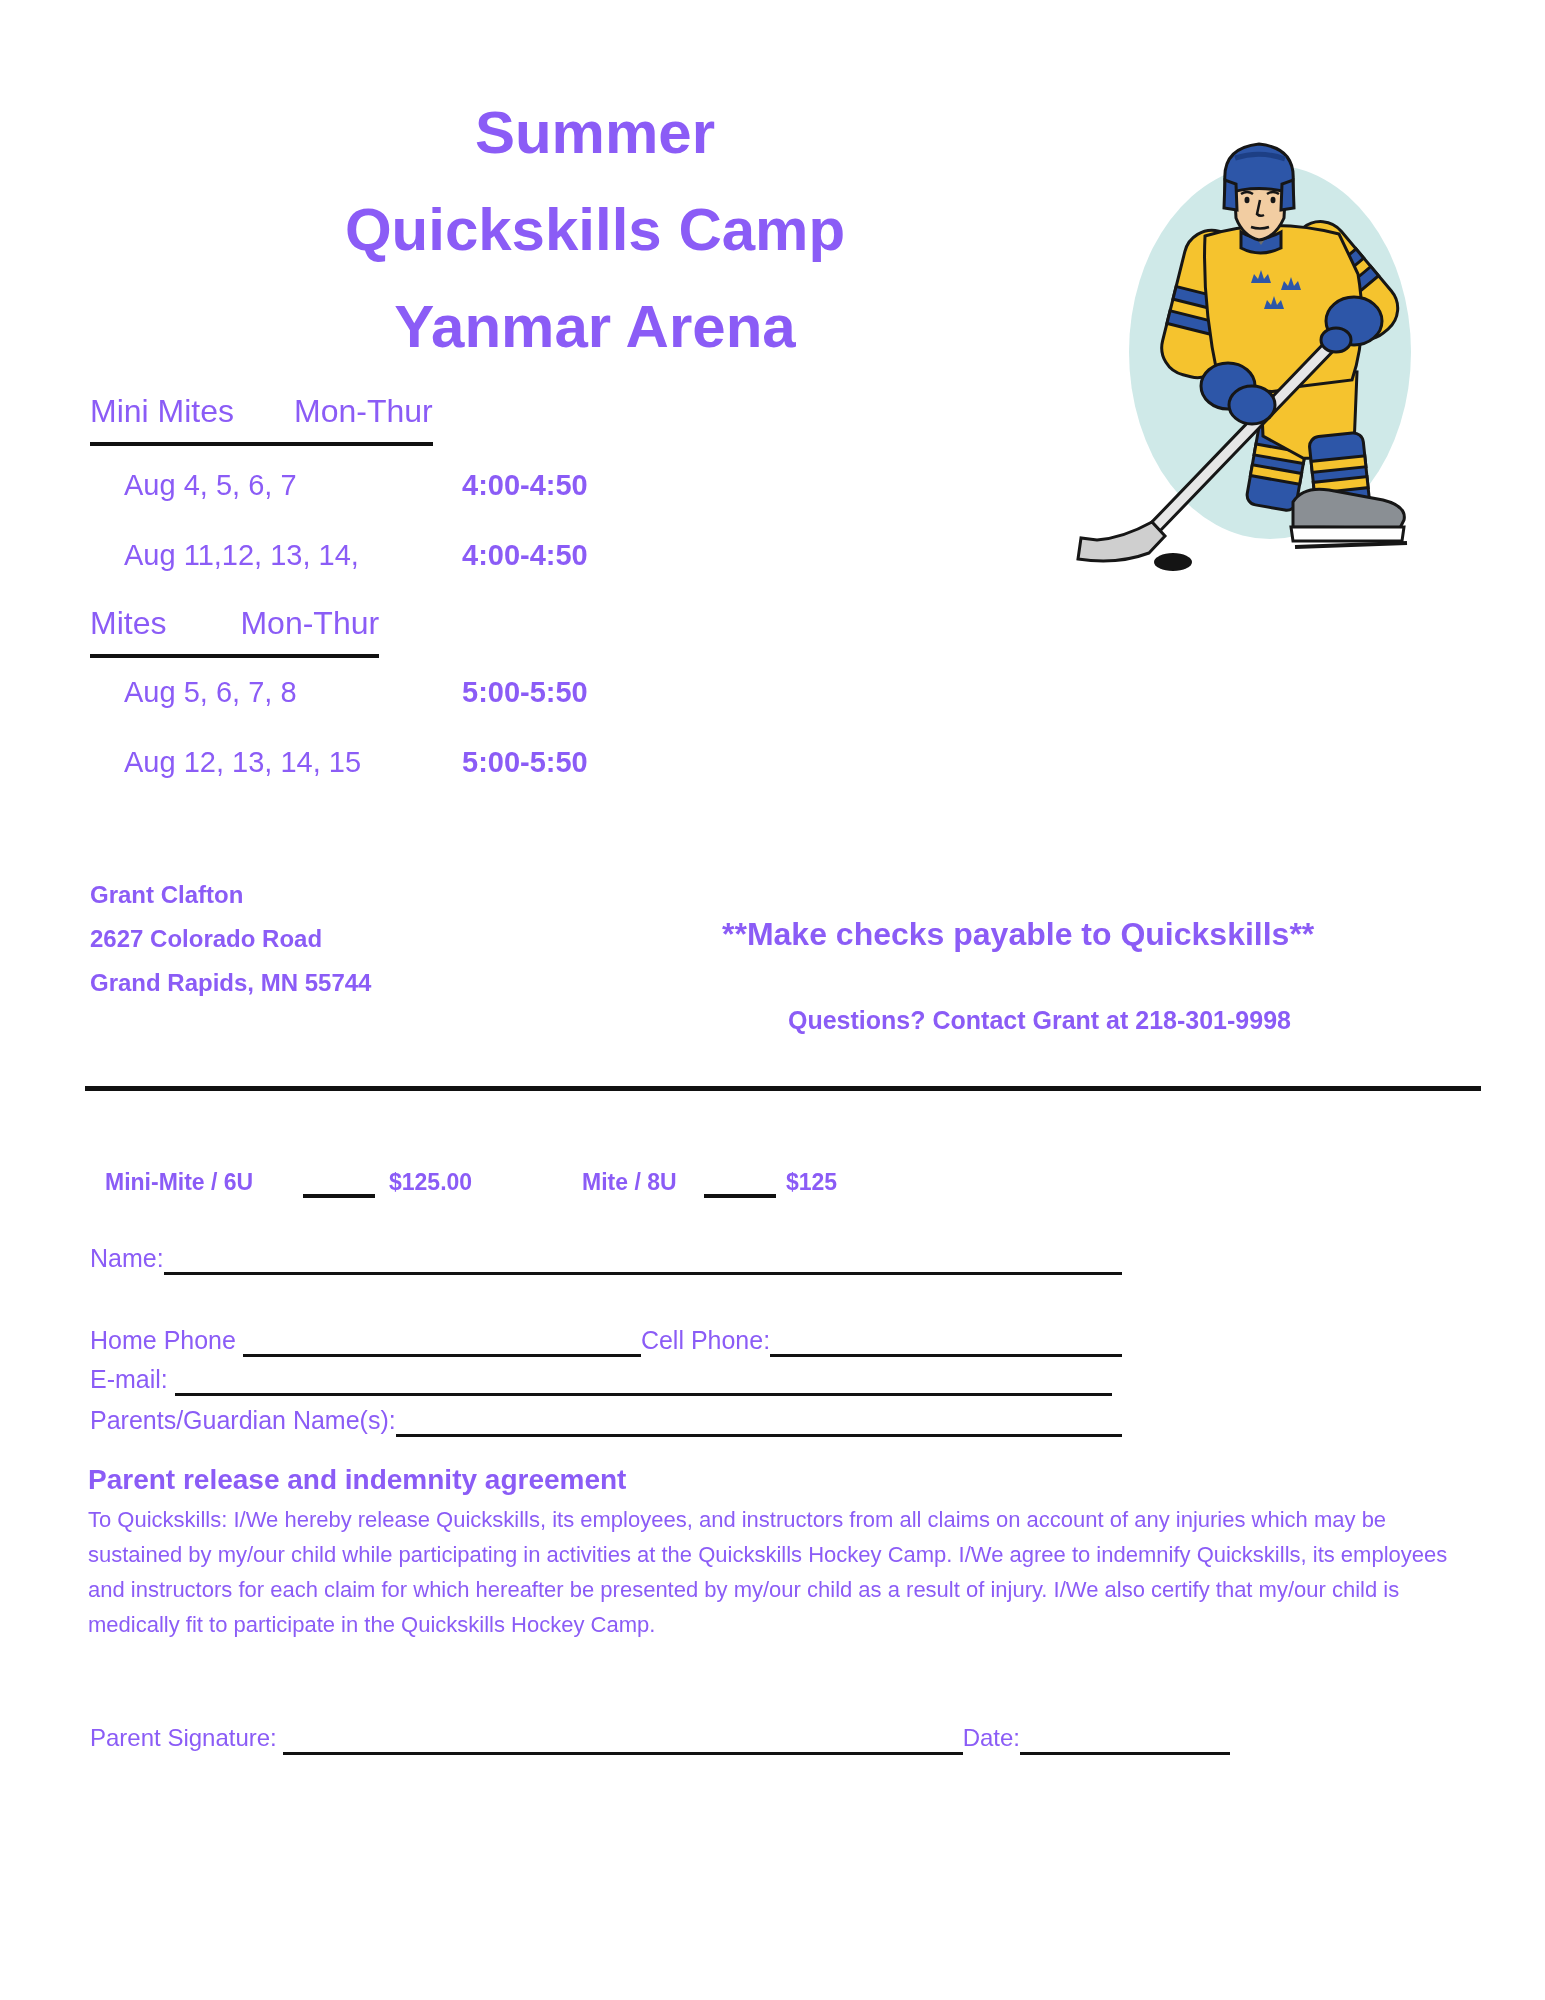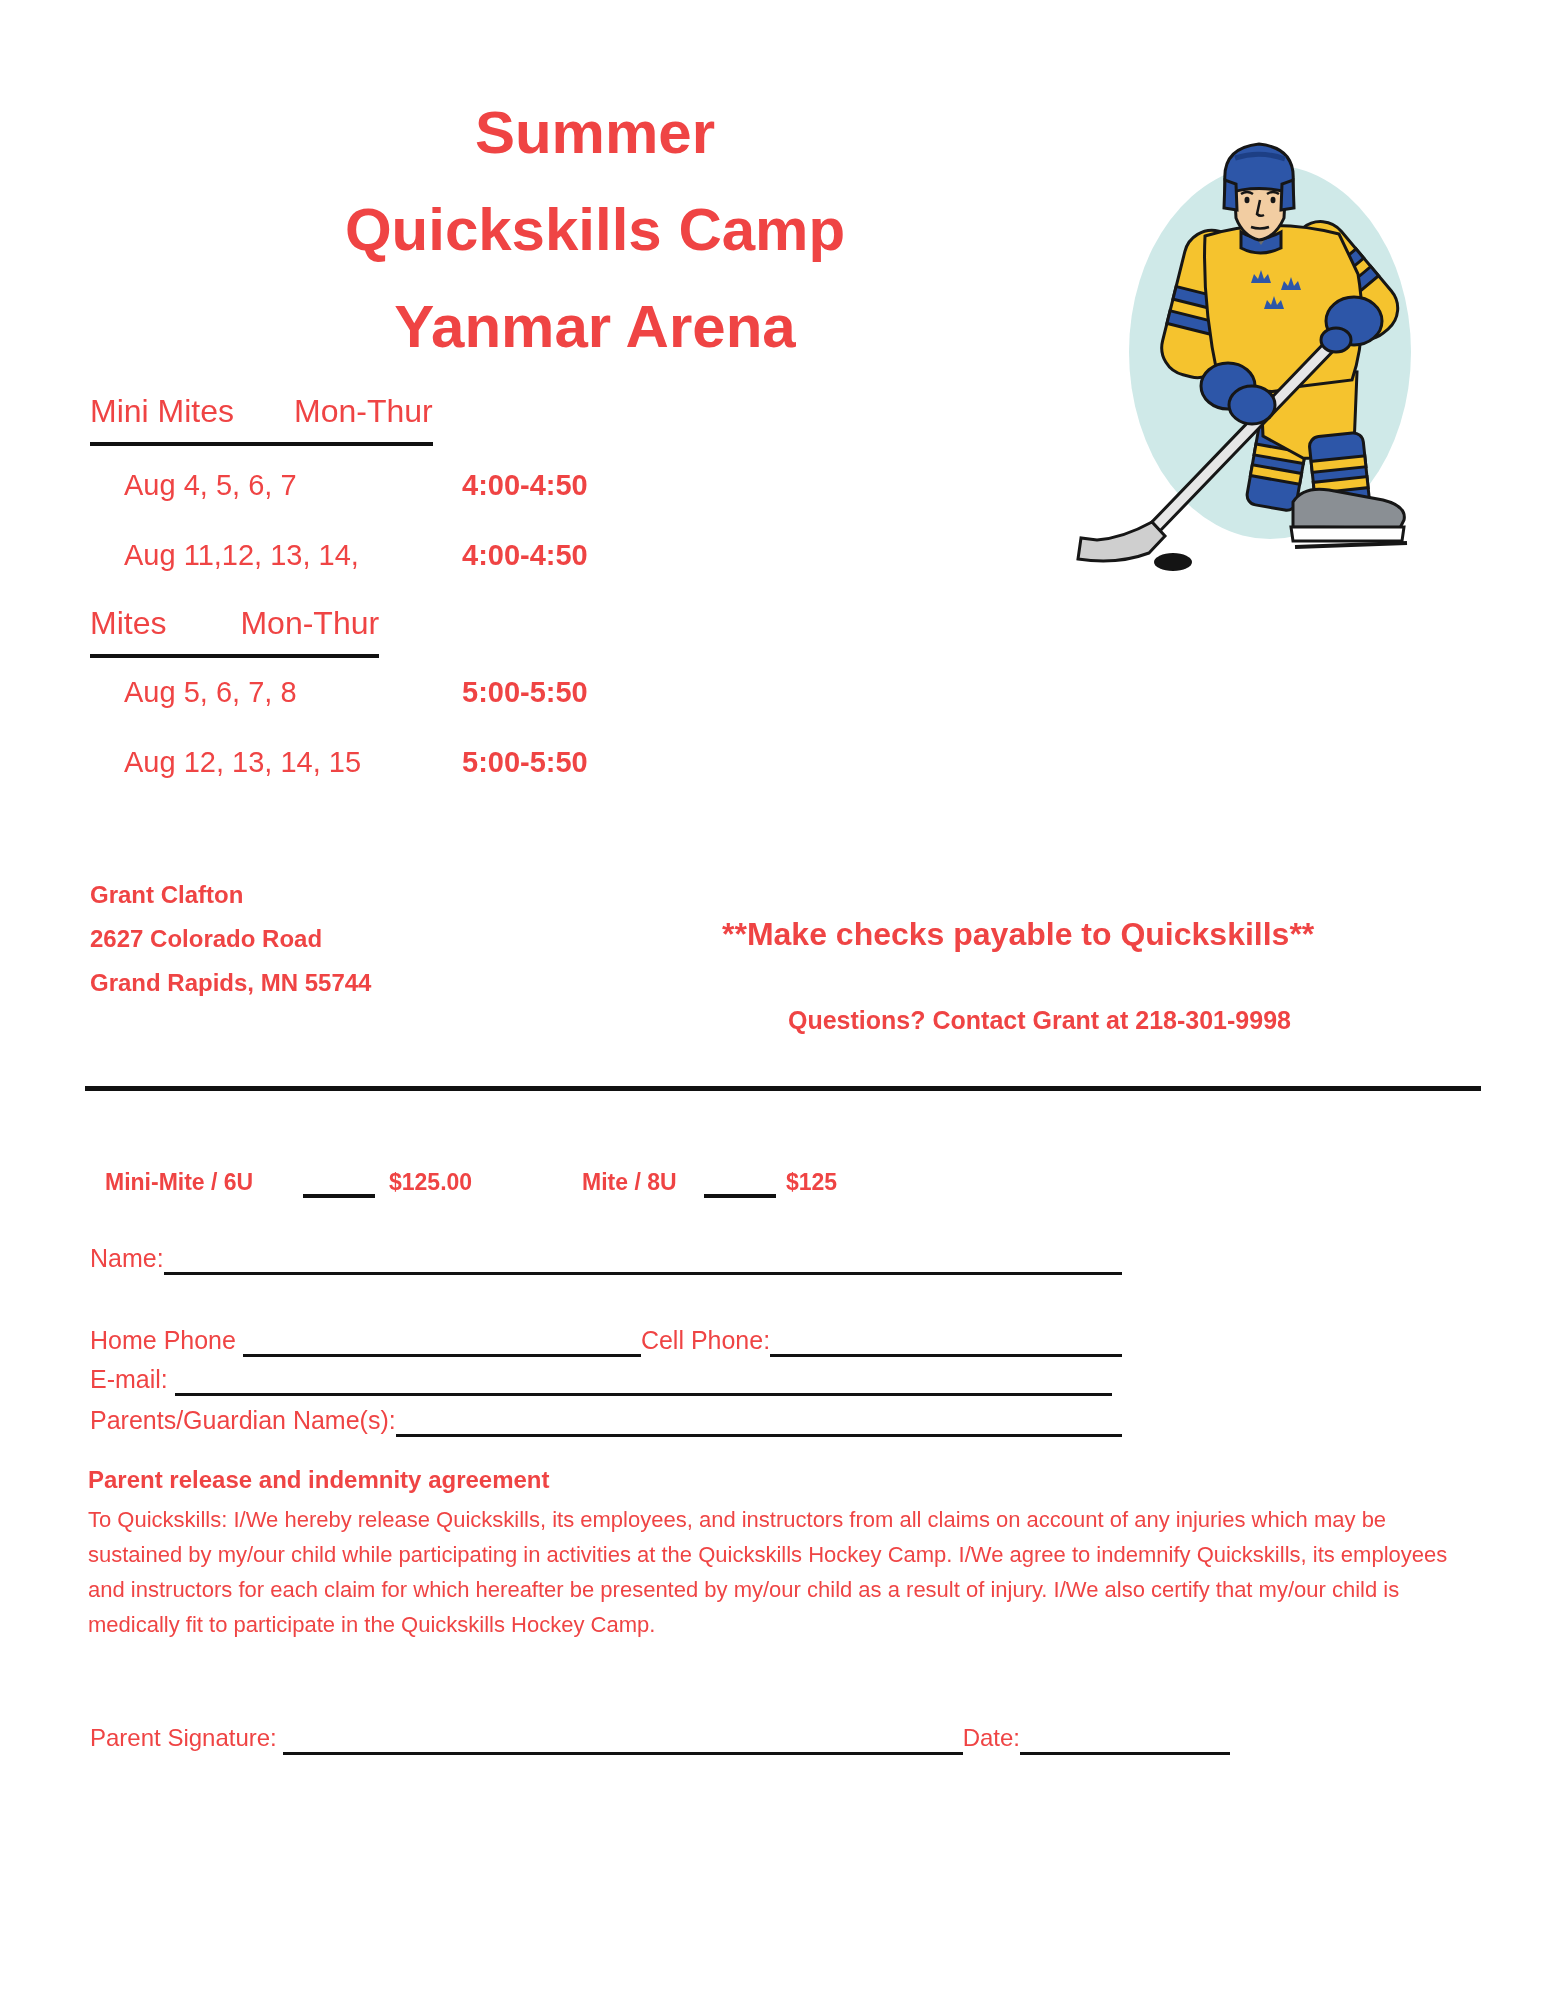--- a/index.html
+++ b/index.html
@@ -1,18 +1,18 @@
 <!DOCTYPE html>
 <html><head>
 <meta charset="utf-8">
 <style>
   html,body{margin:0;padding:0;background:#ffffff;}
   .page{
     position:relative;width:1545px;height:2000px;background:#ffffff;
-    font-family:"Liberation Sans",sans-serif;color:#ef4444;overflow:hidden;
+    font-family:"Liberation Sans",sans-serif;color:#8b5cf6;overflow:hidden;
   }
   
   .title-block{position:absolute;top:84px;left:0;width:1190px;text-align:center;
     font-size:60px;font-weight:bold;line-height:97px;}
   
   .clipart{position:absolute;left:1055px;top:128px;width:365px;height:455px;}
   
   .sec-head{position:absolute;left:90px;font-size:32px;font-weight:normal;line-height:38px;
     padding-bottom:12px;border-bottom:4px solid #111;display:inline-block;white-space:nowrap;}
   .sec-head .gap{display:inline-block;height:1px;}
@@ -33,21 +33,21 @@
   .pricing .blank{position:absolute;top:0;height:30px;border-bottom:4px solid #111;}
   .p-blank1{left:303px;width:72px;} .p-blank2{left:704px;width:72px;}
   
   .form-row{position:absolute;left:90px;display:flex;align-items:center;font-size:25px;}
   .form-row .lbl{white-space:pre;line-height:34px;}
   .form-row .fill{flex:1;align-self:flex-end;height:31px;border-bottom:3px solid #111;}
   .form-row .fill-fixed{flex:0 0 398px;align-self:flex-end;height:31px;border-bottom:3px solid #111;}
   .fr-1{top:1241px;width:1032px;} .fr-2{top:1284px;width:1032px;} .fr-3{top:1323px;width:1032px;}
   .fr-4{top:1362px;width:1022px;} .fr-5{top:1403px;width:1032px;}
   
-  .release-head{position:absolute;left:88px;top:1465px;font-size:24px;font-weight:bold;line-height:30px;}
+  .release-head{position:absolute;left:88px;top:1465px;font-size:28px;font-weight:bold;line-height:30px;}
   .release-body{position:absolute;left:88px;top:1502px;width:1385px;font-size:22px;line-height:35px;}
   
   .sig-row{position:absolute;left:90px;top:1721px;width:1140px;display:flex;align-items:flex-end;font-size:24px;}
   .sig-row .lbl{white-space:pre;line-height:34px;}
   .sig-row .fill{align-self:flex-end;height:31px;border-bottom:3px solid #111;}
   .sig-fill1{flex:1;} .sig-fill2{flex:0 0 210px;}
 </style>
 </head>
 <body>
 

